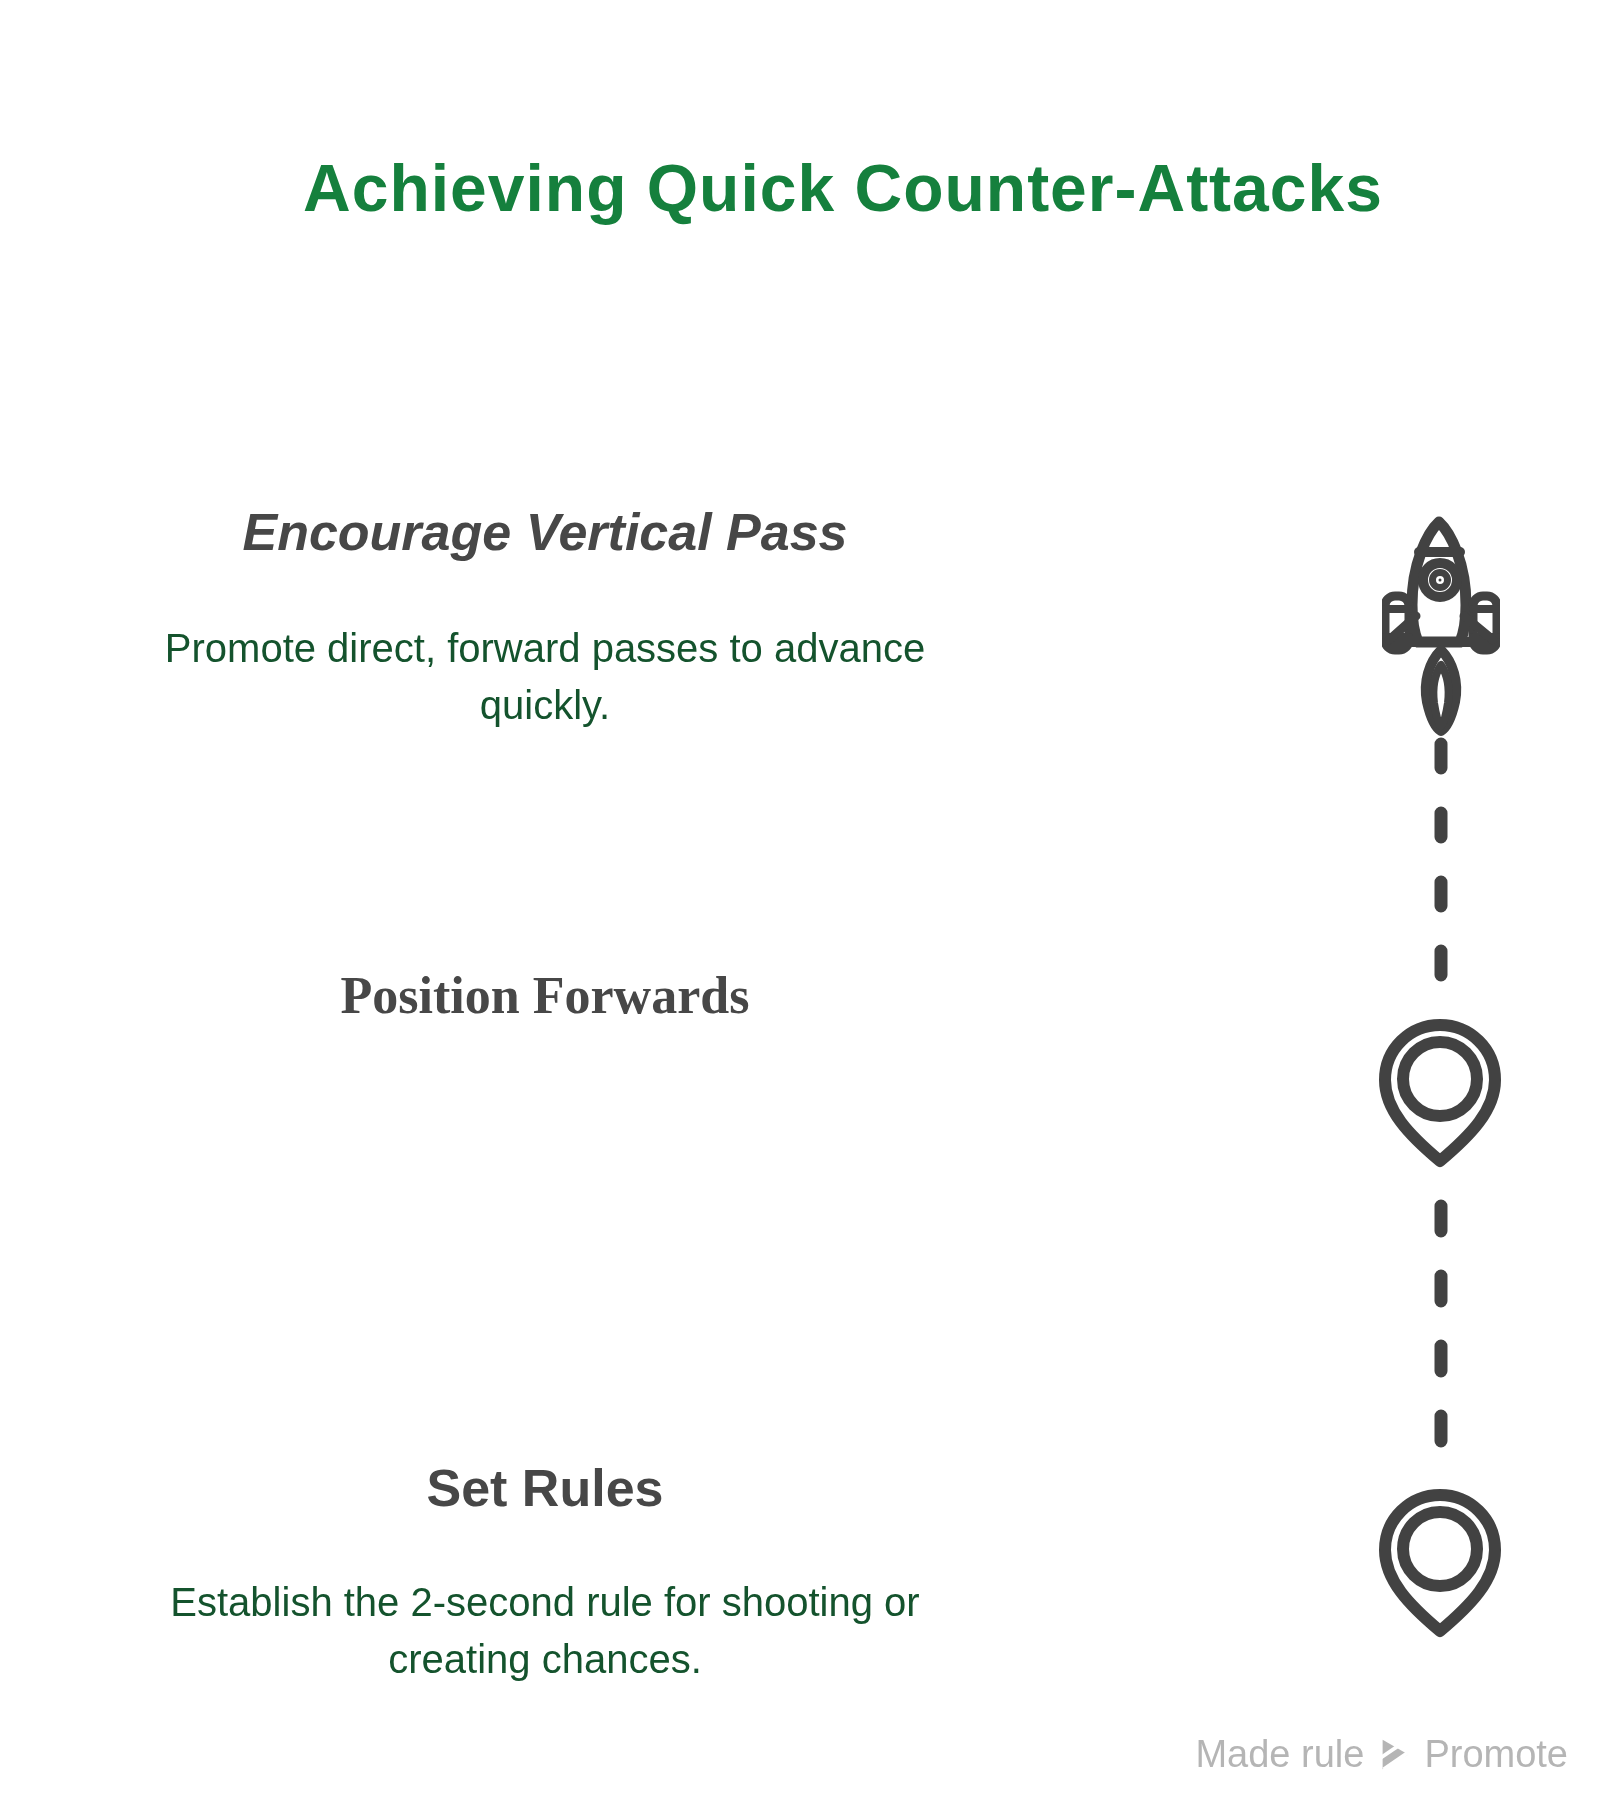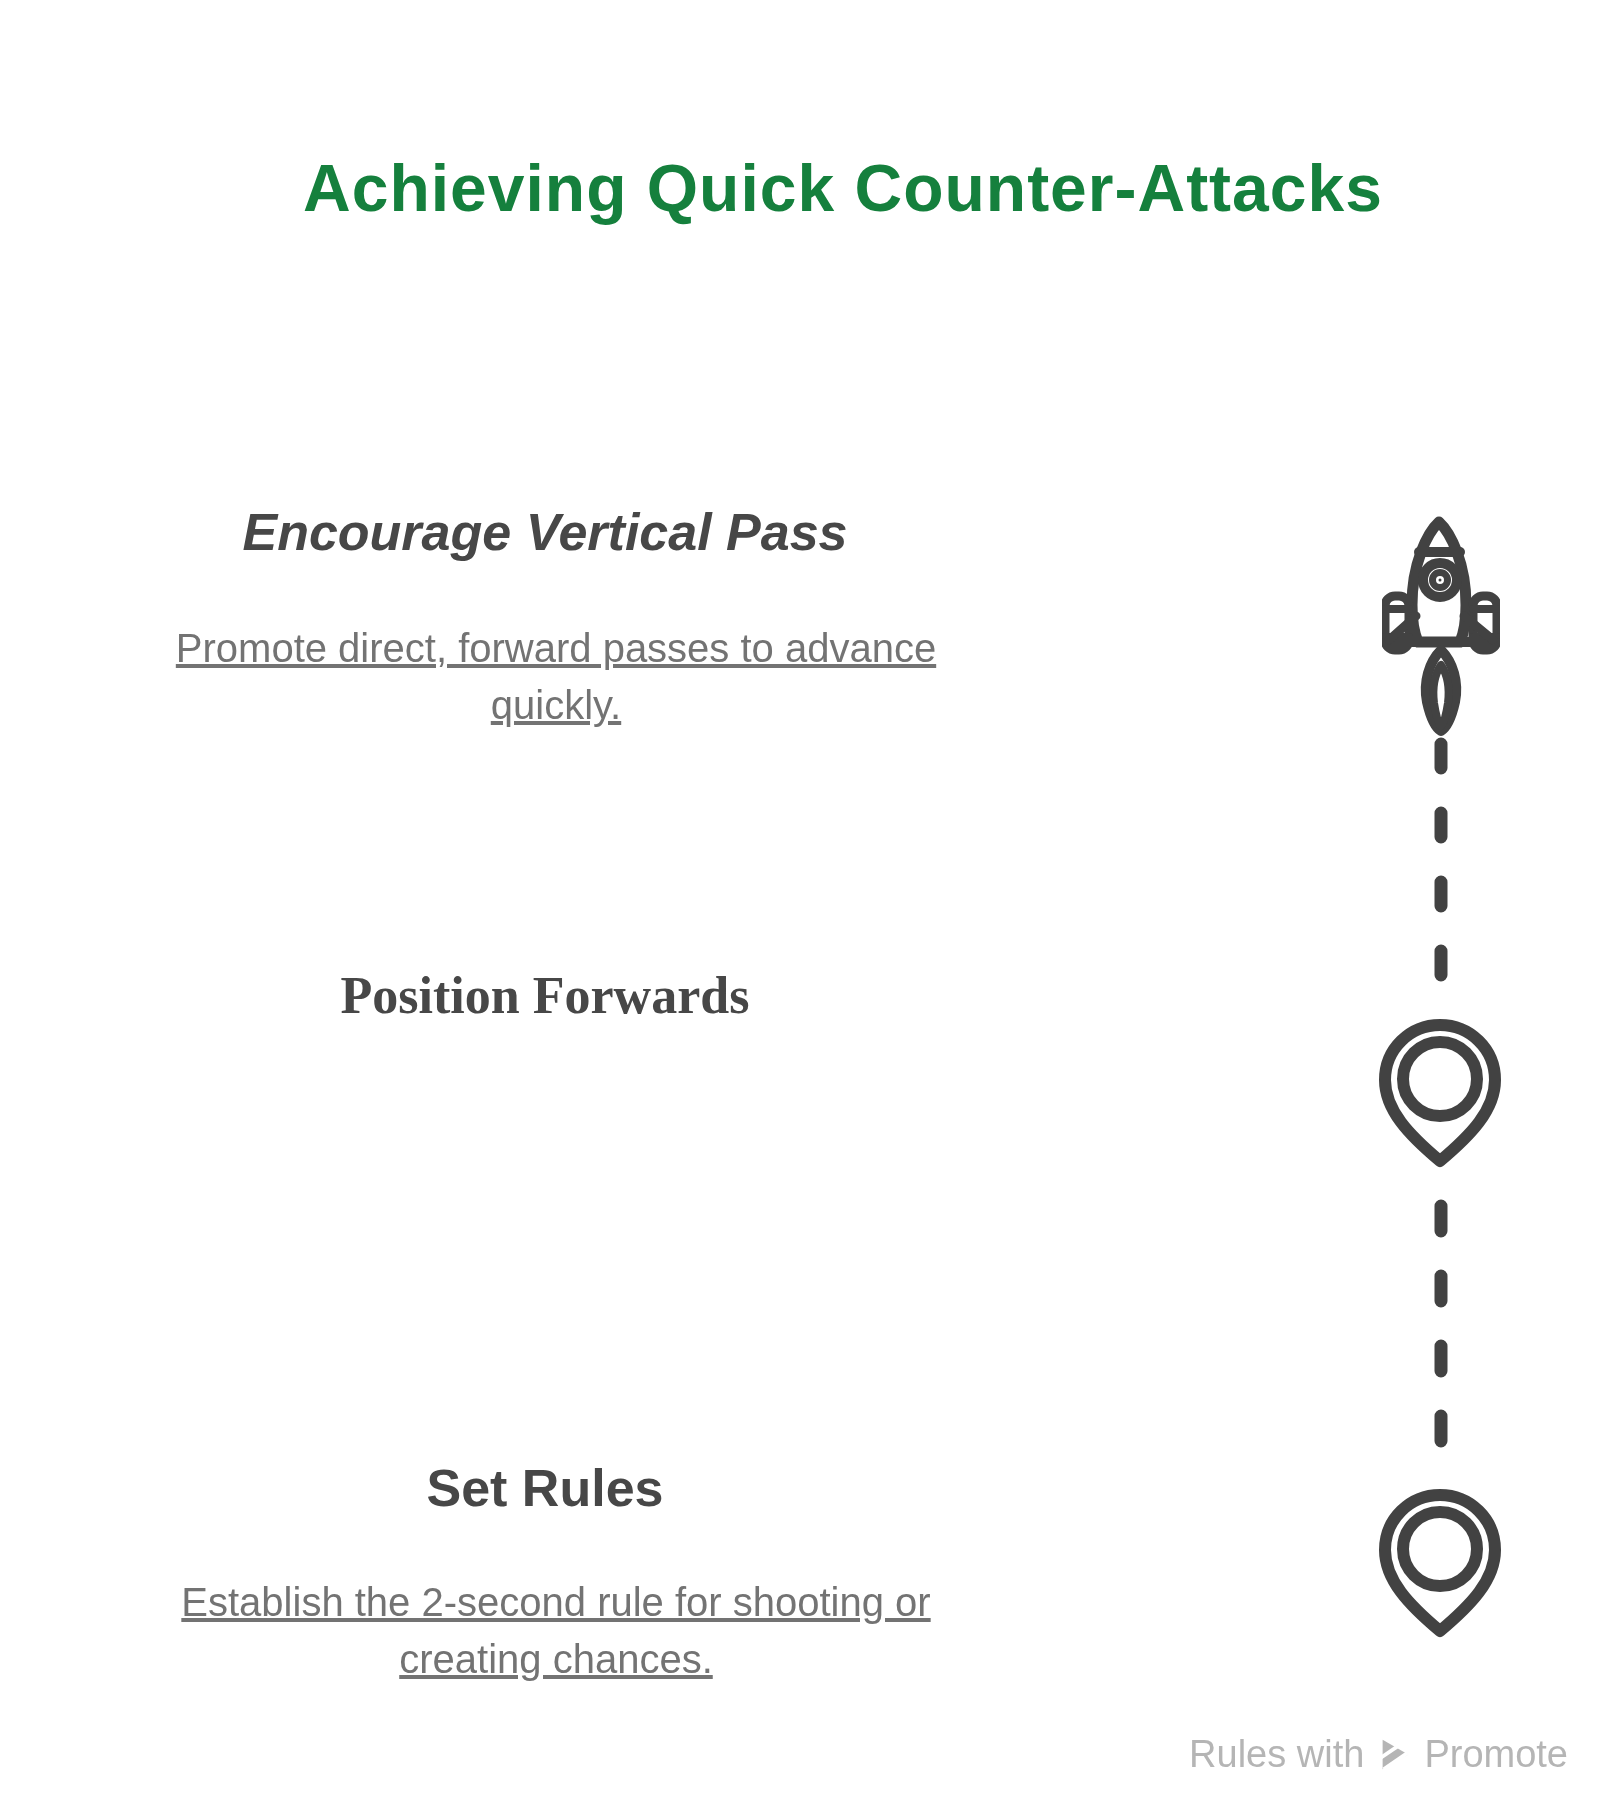--- a/index.html
+++ b/index.html
@@ -27,26 +27,25 @@
   .step-heading {
     position: absolute;
     left: 95px; width: 900px;
     text-align: center;
     font-size: 52px;
     font-weight: 700;
     color: #474747;
   }
   .step-body {
     position: absolute;
-    left: 106px; width: 900px;
+    left: 95px; width: 900px;
     text-align: center;
     font-size: 40px;
     line-height: 57px;
-    color: #737373;
-    text-decoration: underline;
+    color: #14532d;
   }
   .h1 { top: 502px; font-style: italic; }
   .b1 { top: 620px; }
   .h2 { top: 966px; font-family: Liberation Serif, serif; }
   .b2 { top: 1080px; }
   .h3 { top: 1458px; }
   .b3 { top: 1574px; }
 
   .rail-item { position: absolute; }
   .rocket-wrap  { left: 1382px; top: 514px; }
@@ -130,21 +129,21 @@
   </div>
 
   <div class="rail-item pin-wrap-2">
     <svg width="128" height="152" viewBox="0 0 128 152" fill="none" stroke="#424242" stroke-linecap="round" stroke-linejoin="round">
       <path d="M64,7 C34,7 9,31 9,62 C9,92 33,117 64,143 C95,117 119,92 119,62 C119,31 94,7 64,7 Z" stroke-width="12"></path>
       <circle cx="64" cy="61" r="37" stroke-width="12"></circle>
     </svg>
   </div>
 
   <div class="footer">
-    <span>Rules with</span>
+    <span>Made rule</span>
     <span>
       <svg width="36" height="38" viewBox="0 0 38 38">
         <path d="M7,3 L34,18.5 L7,34 Z" fill="#b5b5b5"></path>
         <path d="M2,24 L27,7" stroke="#ffffff" stroke-width="4"></path>
         <path d="M8,34 L33,17" stroke="#ffffff" stroke-width="4"></path>
       </svg>
     </span>
     <span class="brand">Promote</span>
   </div>
 

